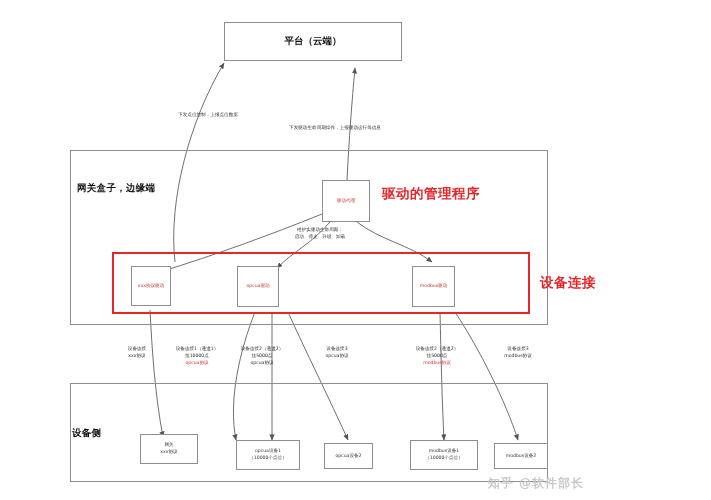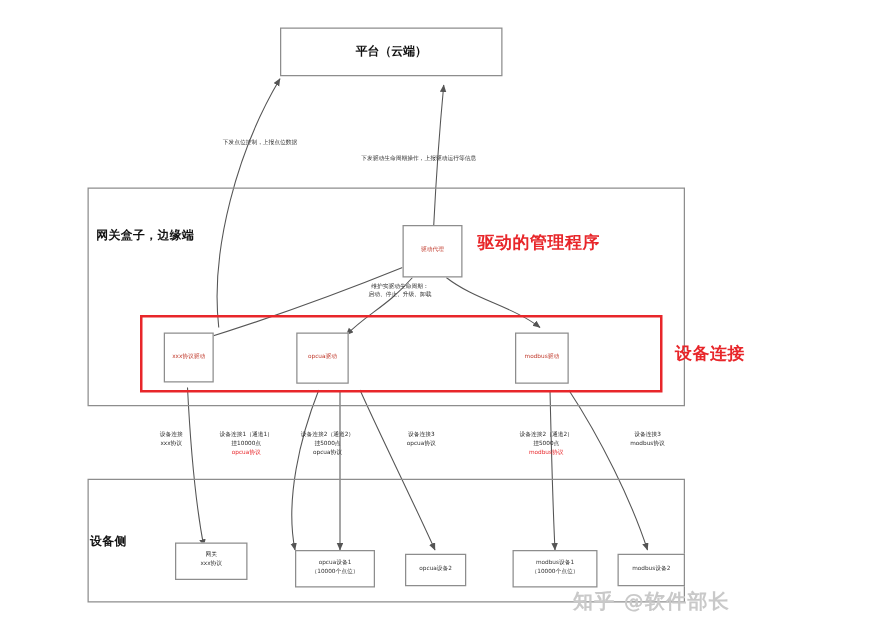--- a/index.html
+++ b/index.html
@@ -36,21 +36,21 @@
   .edge-label{
     position:absolute;font-size:4.6px;color:#2b2b2b;white-space:nowrap;
     line-height:1.55;text-align:center;transform:translateX(-50%);
   }
   .edge-label .red{color:#e8262a;}
   .boxlabel{font-size:4.6px;line-height:1.5;white-space:nowrap;}
   .boxlabel.red{color:#c0392b;}
   .platform-title{font-size:9.5px;font-weight:bold;color:#111;}
   .watermark{
     position:absolute;right:8px;bottom:8px;
-    font-size:16px;color:#c9c9c9;font-weight:bold;white-space:nowrap;
+    font-size:12px;color:#c9c9c9;font-weight:bold;white-space:nowrap;
     letter-spacing:1px;
   }
 </style>
 </head>
 <body>
 
 <div id="stage">
 
   <svg id="wires" viewBox="0 0 711 500">
     <defs>

